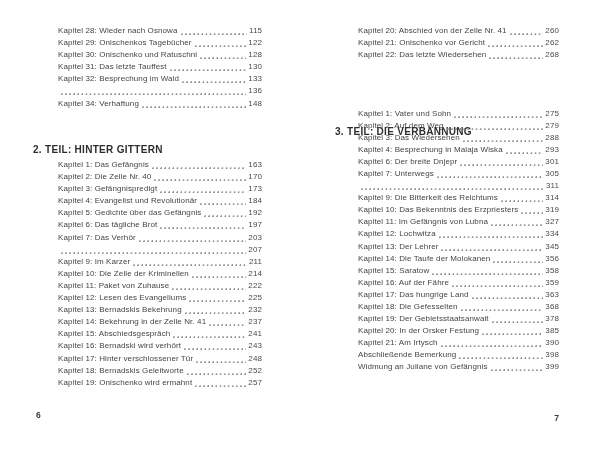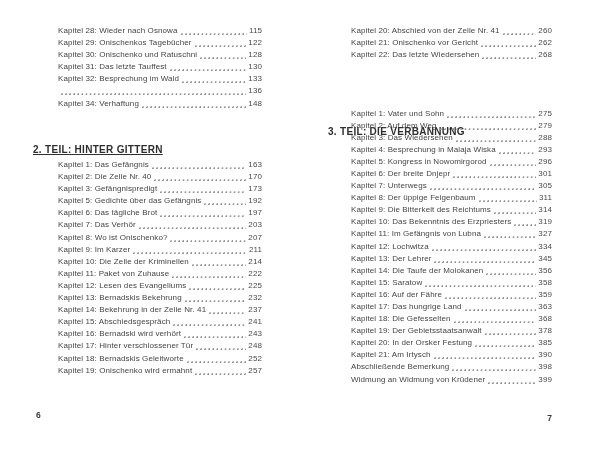--- a/index.html
+++ b/index.html
@@ -6,21 +6,21 @@
   body{
     width:600px;height:450px;
     background:#ffffff;
     font-family:"Liberation Sans", sans-serif;
     color:#454545;
     position:relative;
     overflow:hidden;
   }
   .page{position:absolute;top:0;height:443px;}
   .page-left{left:33px;width:229px;}
-  .page-right{left:328px;width:224px;text-decoration:underline;}
+  .page-right{left:335px;width:224px;text-decoration:underline;}
 
   .toc-list{position:absolute;left:0;right:0;}
   .indent-left{padding-left:25px;}
   .indent-right{padding-left:23px;}
 
   .toc-row{
     display:flex;
     height:12.1px;
     line-height:12.1px;
     font-size:8px;
@@ -44,21 +44,21 @@
     letter-spacing:0.3px;line-height:12px;
     white-space:nowrap;
   }
   .folio{
     position:absolute;
     font-size:8.5px;font-weight:700;color:#3a3a3a;
     line-height:10px;
   }
   
   .pl-cont{top:25px;}
-  .pl-heading{top:144px;text-decoration:underline;}
+  .pl-heading{top:144px;}
   .pl-part{top:159px;}
   .pl-folio{left:3px;top:410px;}
 
   .pr-cont{top:25px;}
   .pr-heading{top:94px;margin-top:32px;}
   .pr-part{top:107.5px;text-align:center;}
   .pr-folio{right:0;top:413px;text-align:right;}
 </style>
 </head>
 <body>
@@ -124,41 +124,45 @@
         <span class="toc-leader"></span>
         <span class="toc-page">170</span>
       </div>
 
       <div class="toc-row">
         <span class="toc-title">Kapitel 3: Gefängnispredigt</span>
         <span class="toc-leader"></span>
         <span class="toc-page">173</span>
       </div>
 
+      <div class="toc-row">
+        <span class="toc-title">Kapitel 4: Evangelist und Revolutionär</span>
+        <span class="toc-leader"></span>
+        <span class="toc-page">184</span>
+      </div>
 
       <div class="toc-row">
         <span class="toc-title">Kapitel 5: Gedichte über das Gefängnis</span>
         <span class="toc-leader"></span>
         <span class="toc-page">192</span>
       </div>
 
       <div class="toc-row">
         <span class="toc-title">Kapitel 6: Das tägliche Brot</span>
         <span class="toc-leader"></span>
         <span class="toc-page">197</span>
       </div>
 
       <div class="toc-row">
         <span class="toc-title">Kapitel 7: Das Verhör</span>
         <span class="toc-leader"></span>
         <span class="toc-page">203</span>
       </div>
 
       <div class="toc-row">
-        <span class="toc-title">Kapitel 8: Wo ist Onischenko?</span>
         <span class="toc-leader"></span>
         <span class="toc-page">207</span>
       </div>
 
       <div class="toc-row">
         <span class="toc-title">Kapitel 9: Im Karzer</span>
         <span class="toc-leader"></span>
         <span class="toc-page">211</span>
       </div>
 
@@ -270,40 +274,34 @@
         <span class="toc-leader"></span>
         <span class="toc-page">288</span>
       </div>
 
       <div class="toc-row">
         <span class="toc-title">Kapitel 4: Besprechung in Malaja Wiska</span>
         <span class="toc-leader"></span>
         <span class="toc-page">293</span>
       </div>
 
-      <div class="toc-row">
-        <span class="toc-title">Kapitel 5: Kongress in Nowomirgorod</span>
-        <span class="toc-leader"></span>
-        <span class="toc-page">296</span>
-      </div>
 
       <div class="toc-row">
         <span class="toc-title">Kapitel 6: Der breite Dnjepr</span>
         <span class="toc-leader"></span>
         <span class="toc-page">301</span>
       </div>
 
       <div class="toc-row">
         <span class="toc-title">Kapitel 7: Unterwegs</span>
         <span class="toc-leader"></span>
         <span class="toc-page">305</span>
       </div>
 
       <div class="toc-row">
-        <span class="toc-title">Kapitel 8: Der üppige Feigenbaum</span>
         <span class="toc-leader"></span>
         <span class="toc-page">311</span>
       </div>
 
       <div class="toc-row">
         <span class="toc-title">Kapitel 9: Die Bitterkeit des Reichtums</span>
         <span class="toc-leader"></span>
         <span class="toc-page">314</span>
       </div>
 
@@ -379,20 +377,20 @@
         <span class="toc-page">390</span>
       </div>
 
       <div class="toc-row">
         <span class="toc-title">Abschließende Bemerkung</span>
         <span class="toc-leader"></span>
         <span class="toc-page">398</span>
       </div>
 
       <div class="toc-row">
-        <span class="toc-title">Widmung an Widmung von Krüdener</span>
+        <span class="toc-title">Widmung an Juliane von Gefängnis</span>
         <span class="toc-leader"></span>
         <span class="toc-page">399</span>
       </div>
     </div>
 
   <div class="folio pr-folio">7</div>
 </div>
 
 </body></html>

